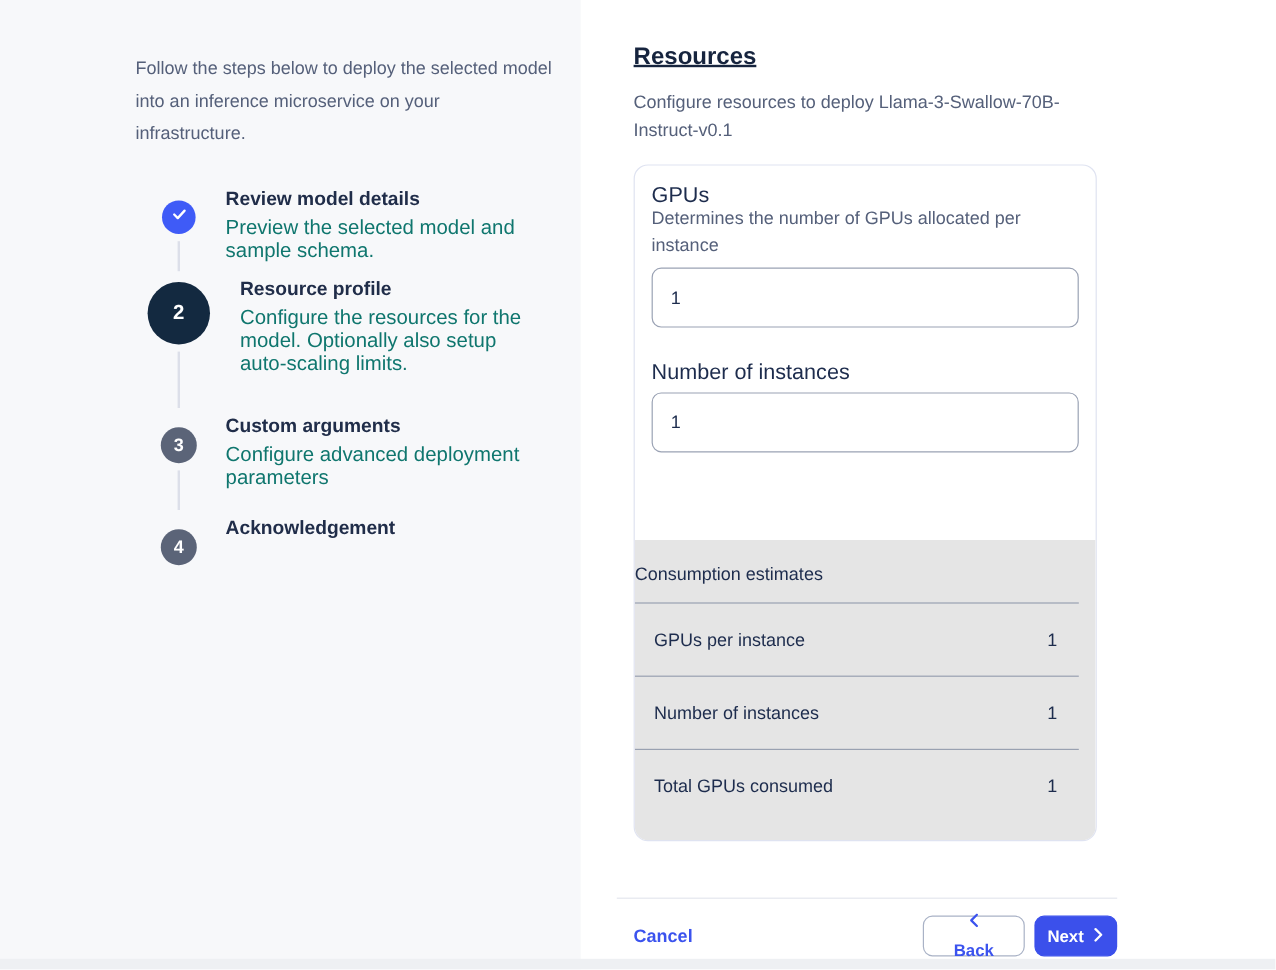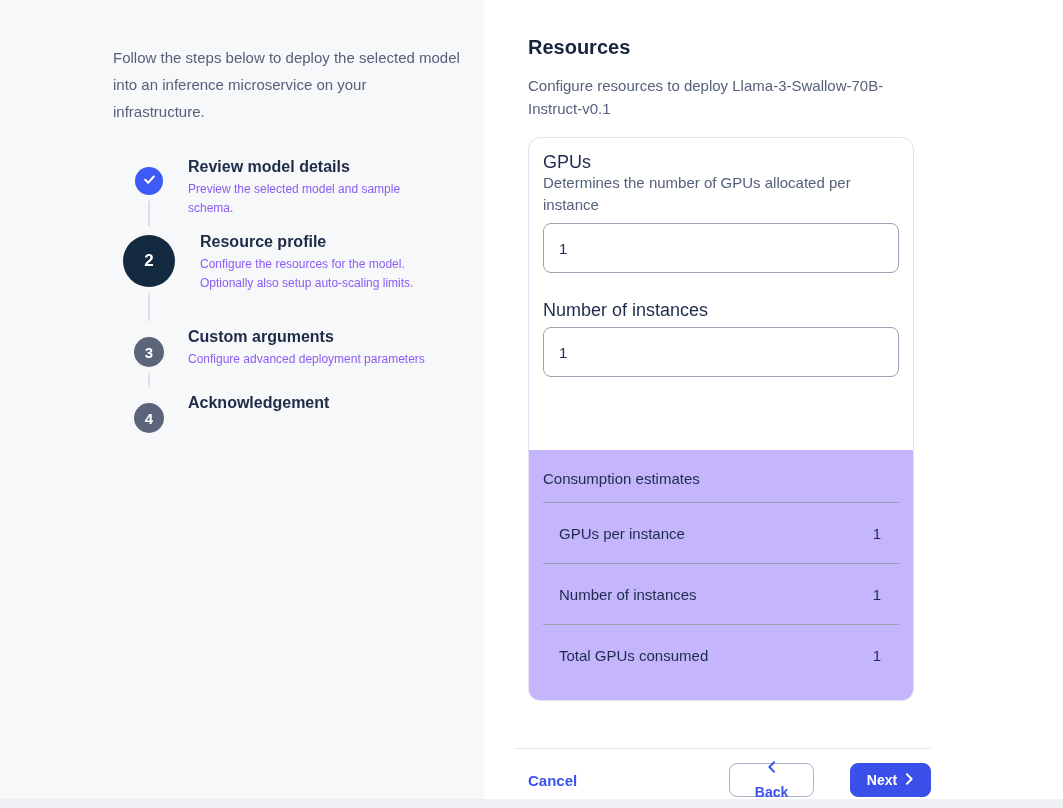--- a/index.html
+++ b/index.html
@@ -68,36 +68,37 @@
   .step.active .step-text { padding-left: 12px; padding-bottom: 34px; }
   .step.s3 .step-text { padding-bottom: 24px; }
   .step-title {
     font-size: 16px;
     font-weight: 600;
     color: #202d49;
     line-height: 20px;
   }
   .step-desc {
     margin-top: 3px;
-    font-size: 12px;
+    font-size: 17px;
     line-height: 19px;
-    color: #8b5cf6;
+    color: #0f766e;
     width: 248px;
   }
 
   
   .right-col {
     flex: 1;
     background: #ffffff;
     padding: 36px 0 0 44px;
   }
   .section-heading {
     font-size: 20px;
     font-weight: 700;
     color: #16243e;
+    text-decoration: underline;
   }
   .section-sub {
     margin-top: 15px;
     width: 390px;
     font-size: 15px;
     line-height: 23px;
     color: #55607a;
   }
 
   .card {
@@ -134,23 +135,23 @@
     background: #ffffff;
     font-family: inherit;
     font-size: 15px;
     color: #1d2c4d;
     padding: 0 15px;
     outline: none;
   }
 
   .consumption {
     margin-top: auto;
-    background: #c4b5fd;
+    background: #e5e5e5;
     min-height: 250px;
-    padding: 20px 14px 0 14px;
+    padding: 20px 14px 0 0;
   }
   .consumption-title {
     font-size: 15px;
     font-weight: 500;
     color: #1d2c4d;
   }
   .consumption-divider {
     margin-top: 15px;
     border: none;
     border-top: 1px solid #99a1b1;
@@ -199,25 +200,24 @@
   }
   .btn svg { width: 9px; height: 12px; }
   .btn-back {
     width: 85px;
     background: #ffffff;
     border: 1px solid #a9b2c6;
     color: #3b53ee;
     flex-direction: column;
   }
   .btn-next {
-    width: 81px;
+    width: 69px;
     background: #3b50eb;
     border: 1px solid #3b50eb;
     color: #ffffff;
-    margin-left: 28px;
   }
 
   .bottom-edge {
     position: absolute;
     left: 0; right: 0; bottom: 0;
     height: 9px;
     background: #eef0f3;
   }
 </style>
 </head>

